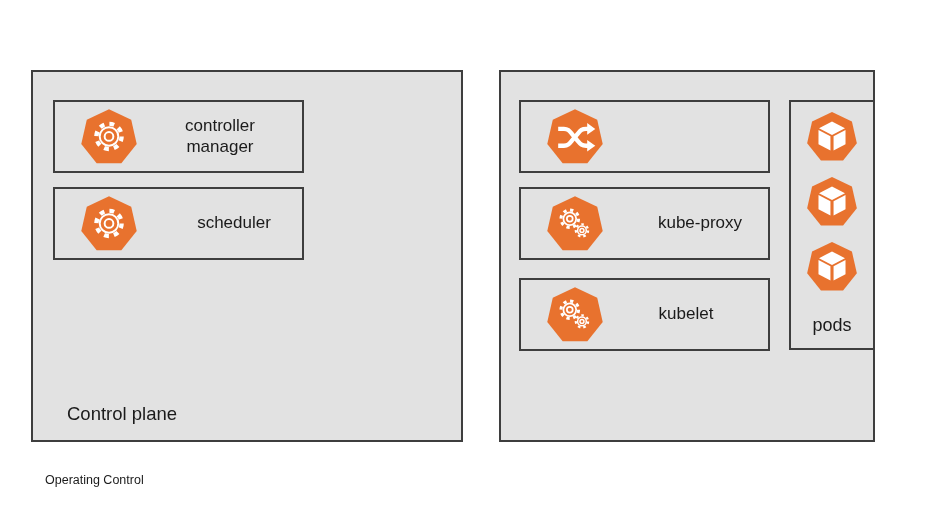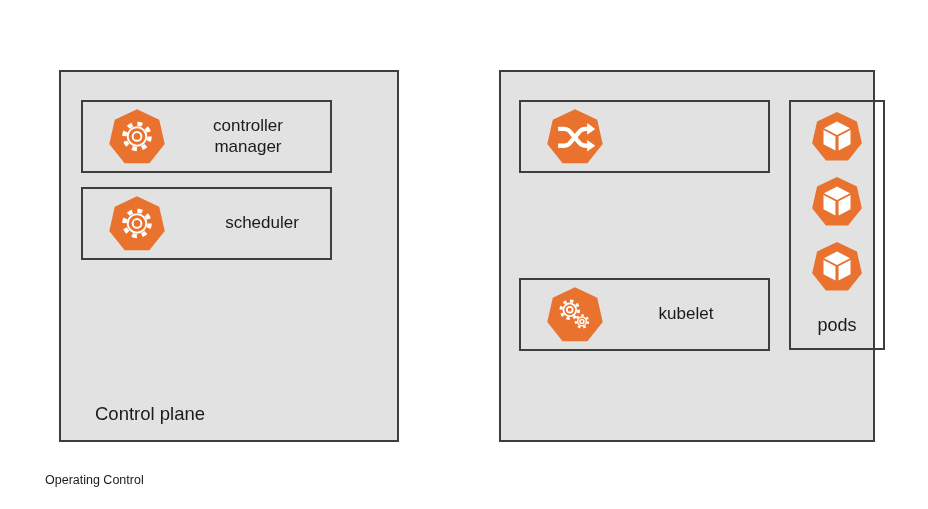--- a/index.html
+++ b/index.html
@@ -19,21 +19,21 @@
     overflow:hidden;
   }
   .canvas{position:absolute;inset:0;}
   .panel{
     position:absolute;
     top:70px;
     height:372px;
     background:var(--panel-bg);
     border:2px solid var(--border-c);
   }
-  .panel-left{left:59px;width:340px;}
+  .panel-left{left:31px;width:432px;}
   .panel-right{left:499px;width:376px;}
   .row{
     position:absolute;
     width:251px;
     height:73px;
     border:2px solid var(--border-c);
     display:flex;
     align-items:center;
   }
   .panel-left .row{left:20px;}
@@ -60,21 +60,21 @@
     position:absolute;left:50%;top:50%;
     transform:translate(-50%,-52%);
   }
   .side-label{
     position:absolute;
     bottom:13px;left:0;right:0;
     text-align:center;
     font-size:18px;
   }
   .pods-box{
-    left:288px;top:28px;width:96px;height:250px;
+    left:288px;top:28px;width:86px;height:250px;
     display:flex;flex-direction:column;align-items:center;
     padding-top:9px;
   }
   .pods-box .hicon{width:52px;height:52px;margin-bottom:13px;flex:0 0 auto;}
   .pods-box .side-label{position:static;margin-top:auto;margin-bottom:12px;}
   .panel-title{
     position:absolute;
     left:18px;bottom:15px;
     font-size:18.5px;
     margin-left:16px;
@@ -159,20 +159,28 @@
     </div>
     <span class="panel-title">Control plane</span>
   </section>
 
   <section class="panel panel-right">
     <div class="row row-1">
       <svg class="hicon">
           <use href="#i-shuffle"></use>
         </svg>
     </div>
+    <div class="row row-2">
+      <svg class="hicon">
+          <use href="#i-gear2"></use>
+        </svg>
+      <div class="lbl-wrap">
+        <span class="comp-label">kube-proxy</span>
+      </div>
+    </div>
     <div class="row row-3">
       <svg class="hicon">
           <use href="#i-gear2"></use>
         </svg>
       <div class="lbl-wrap">
         <span class="comp-label">kubelet</span>
       </div>
     </div>
     <div class="side-box pods-box">
       <svg class="hicon">

